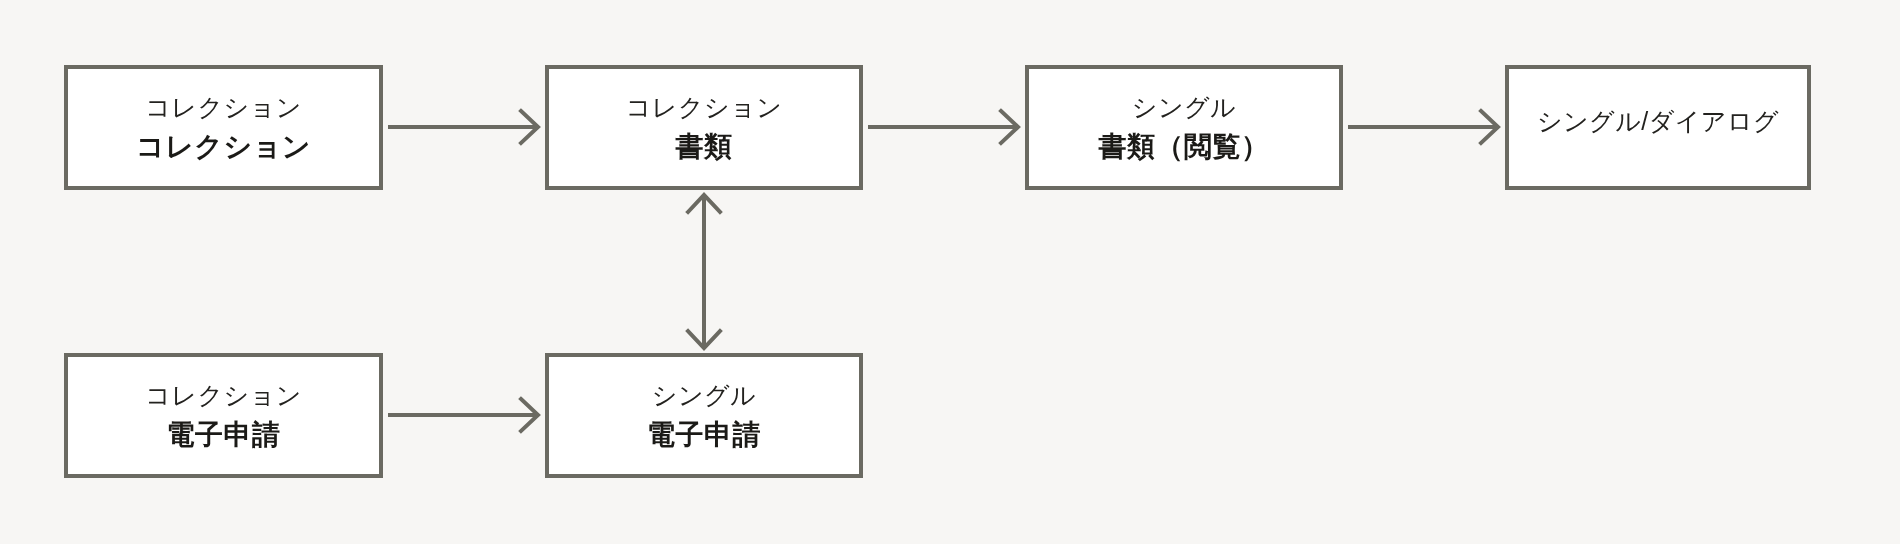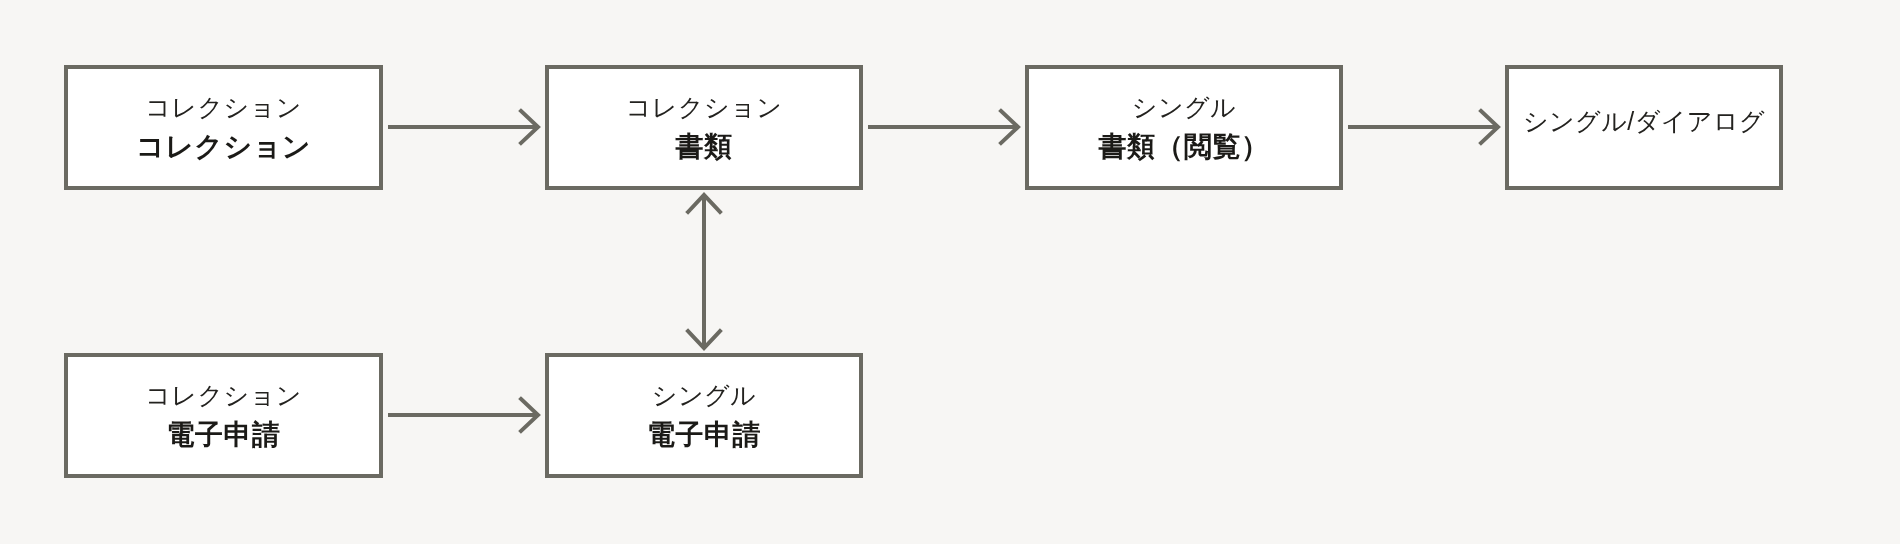--- a/index.html
+++ b/index.html
@@ -45,21 +45,21 @@
     font-weight: 700;
     color: #1b1a17;
     letter-spacing: 0.5px;
     white-space: nowrap;
   }
 
   
   .n-doc-group   { left: 64px;   top: 65px;  width: 319px; height: 125px; }
   .n-doc-coll    { left: 545px;  top: 65px;  width: 318px; height: 125px; }
   .n-doc-view    { left: 1025px; top: 65px;  width: 318px; height: 125px; }
-  .n-doc-edit    { left: 1505px; top: 65px;  width: 278px; height: 125px; }
+  .n-doc-edit    { left: 1505px; top: 65px;  width: 306px; height: 125px; }
   .n-eapp-coll   { left: 64px;   top: 353px; width: 319px; height: 125px; }
   .n-eapp-single { left: 545px;  top: 353px; width: 318px; height: 125px; }
 
   
   #arrow-layer {
     position: absolute;
     left: 0;
     top: 0;
     width: 1900px;
     height: 544px;

